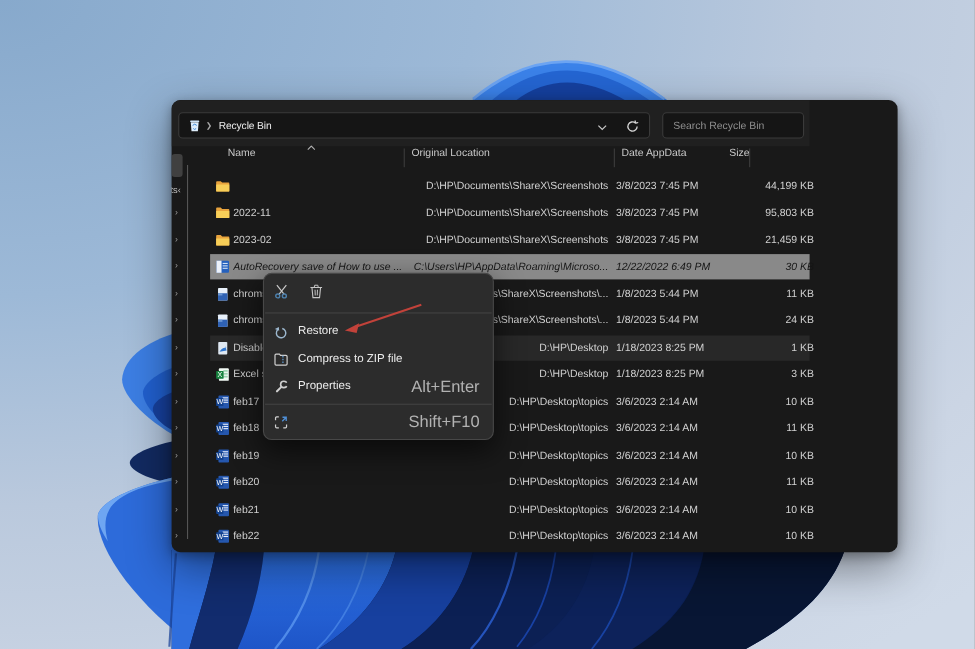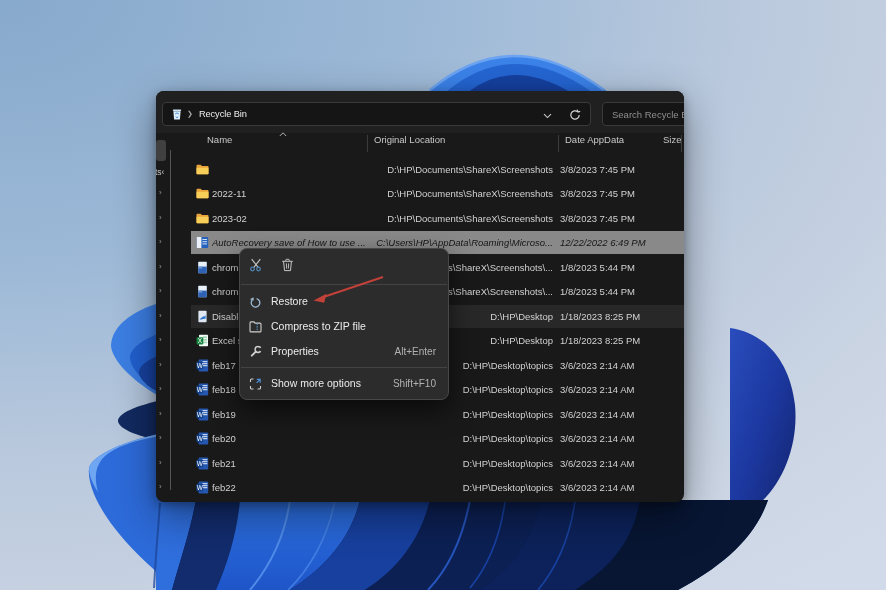--- a/index.html
+++ b/index.html
@@ -1,20 +1,20 @@
 <!DOCTYPE html>
 <html><head>
 <meta charset="utf-8">
 <style>
   html,body{margin:0;padding:0;}
   body{width:886px;height:590px;position:relative;overflow:hidden;-webkit-font-smoothing:antialiased;
        font-family:"Liberation Sans",sans-serif;
        background:radial-gradient(ellipse 140% 130% at 0% 0%, #87a9cc 0%, #9db9d7 35%, #bac9dd 60%, #cbd5e4 85%, #d0dae8 100%);}
   .abs{position:absolute;}
-  #win{position:absolute;left:156px;top:91px;width:528px;height:411px;
+  #win{position:absolute;left:156px;top:91px;width:660px;height:411px;
        background:#191919;border-radius:8px;overflow:hidden;
        box-shadow:0 14px 40px rgba(0,0,0,.42), 0 3px 10px rgba(0,0,0,.3);}
   #topstrip{position:absolute;left:0;top:0;width:580px;height:42px;background:#202020;}
   .bar{position:absolute;top:11px;height:24px;background:#151515;border:1px solid #3a3a3a;border-radius:4px;box-sizing:border-box;}
   #addr{left:6px;width:429px;display:flex;align-items:center;}
   #search{left:446px;width:129px;display:flex;align-items:center;}
   #addr .txt{color:#ededed;font-size:9.3px;margin-left:6px;letter-spacing:-0.1px;}
   #search .txt{color:#8f8f8f;font-size:9.5px;margin-left:9px;}
   .hdr{position:absolute;top:39px;height:20px;color:#c9c9c9;font-size:9.5px;line-height:20px;}
   .vsep{position:absolute;top:44px;height:17px;width:1px;background:#3c3c3c;}
@@ -25,21 +25,21 @@
   .row .dt{position:absolute;left:369px;top:0;height:23px;line-height:23px;white-space:nowrap;}
   .row .sz{position:absolute;left:459px;width:90px;top:0;height:23px;line-height:23px;text-align:right;white-space:nowrap;}
   .sel{background:#898989;}
   .sel .nm,.sel .loc,.sel .dt,.sel .sz{color:#151515;}
   .hov{background:#282828;}
   #menu{position:absolute;left:83px;top:157px;width:210px;height:152px;background:#2c2c2c;
         border:1px solid #484848;border-radius:8px;box-sizing:border-box;
         box-shadow:0 10px 26px rgba(0,0,0,.6);}
   .mi{position:absolute;left:0;width:210px;height:25px;}
   .mi .lbl{position:absolute;left:31px;top:0;height:25px;line-height:25px;font-size:10.5px;color:#ebebeb;}
-  .mi .sc{position:absolute;right:14px;top:0;height:25px;line-height:25px;font-size:10px;color:#b2b2b2;}
+  .mi .sc{position:absolute;right:14px;top:0;height:25px;line-height:25px;font-size:15px;color:#b2b2b2;}
   .mi svg{position:absolute;left:9px;top:50%;transform:translateY(-50%);}
   #msep{position:absolute;left:1px;top:118px;width:206px;height:1px;background:#434343;}
   .chev{position:absolute;color:#9a9a9a;font-size:8px;}
 </style>
 </head>
 <body>
 
 <svg class="abs" style="left:0;top:0" width="886" height="590" viewBox="0 0 886 590">
   <defs>
     <linearGradient id="blobG" x1="0" y1="0" x2="1" y2="1">
@@ -348,21 +348,20 @@
       </svg>
       <span class="lbl">Properties</span>
         <span class="sc">Alt+Enter</span>
     </div>
     <div id="msep"></div>
     <div class="mi" style="top:122px;">
       <svg width="13" height="13" viewBox="0 0 13 13">
         <path d="M4.5,1.5 L2.5,1.5 A1,1 0 0 0 1.5,2.5 L1.5,4.5 M1.5,8.5 L1.5,10.5 A1,1 0 0 0 2.5,11.5 L4.5,11.5 M8.5,11.5 L10.5,11.5 A1,1 0 0 0 11.5,10.5 L11.5,8.5" fill="none" stroke="#cfcfcf" stroke-width="1.1"></path>
         <path d="M7.8,1.8 L11.2,1.8 L11.2,5.2 M11.2,1.8 L7.6,5.4" fill="none" stroke="#4f8fd6" stroke-width="1.2"></path>
       </svg>
-      <span class="lbl">Show more options</span>
         <span class="sc">Shift+F10</span>
     </div>
   </div>
 </div>
 
 <svg class="abs" style="left:0;top:0;pointer-events:none" width="886" height="590" viewBox="0 0 886 590">
   <line x1="383" y1="277" x2="322" y2="297.5" stroke="#c2423a" stroke-width="1.9"></line>
   <path d="M313.5,300.5 L326.5,293.8 L324.2,302.8 Z" fill="#c2423a"></path>
 </svg>
 

